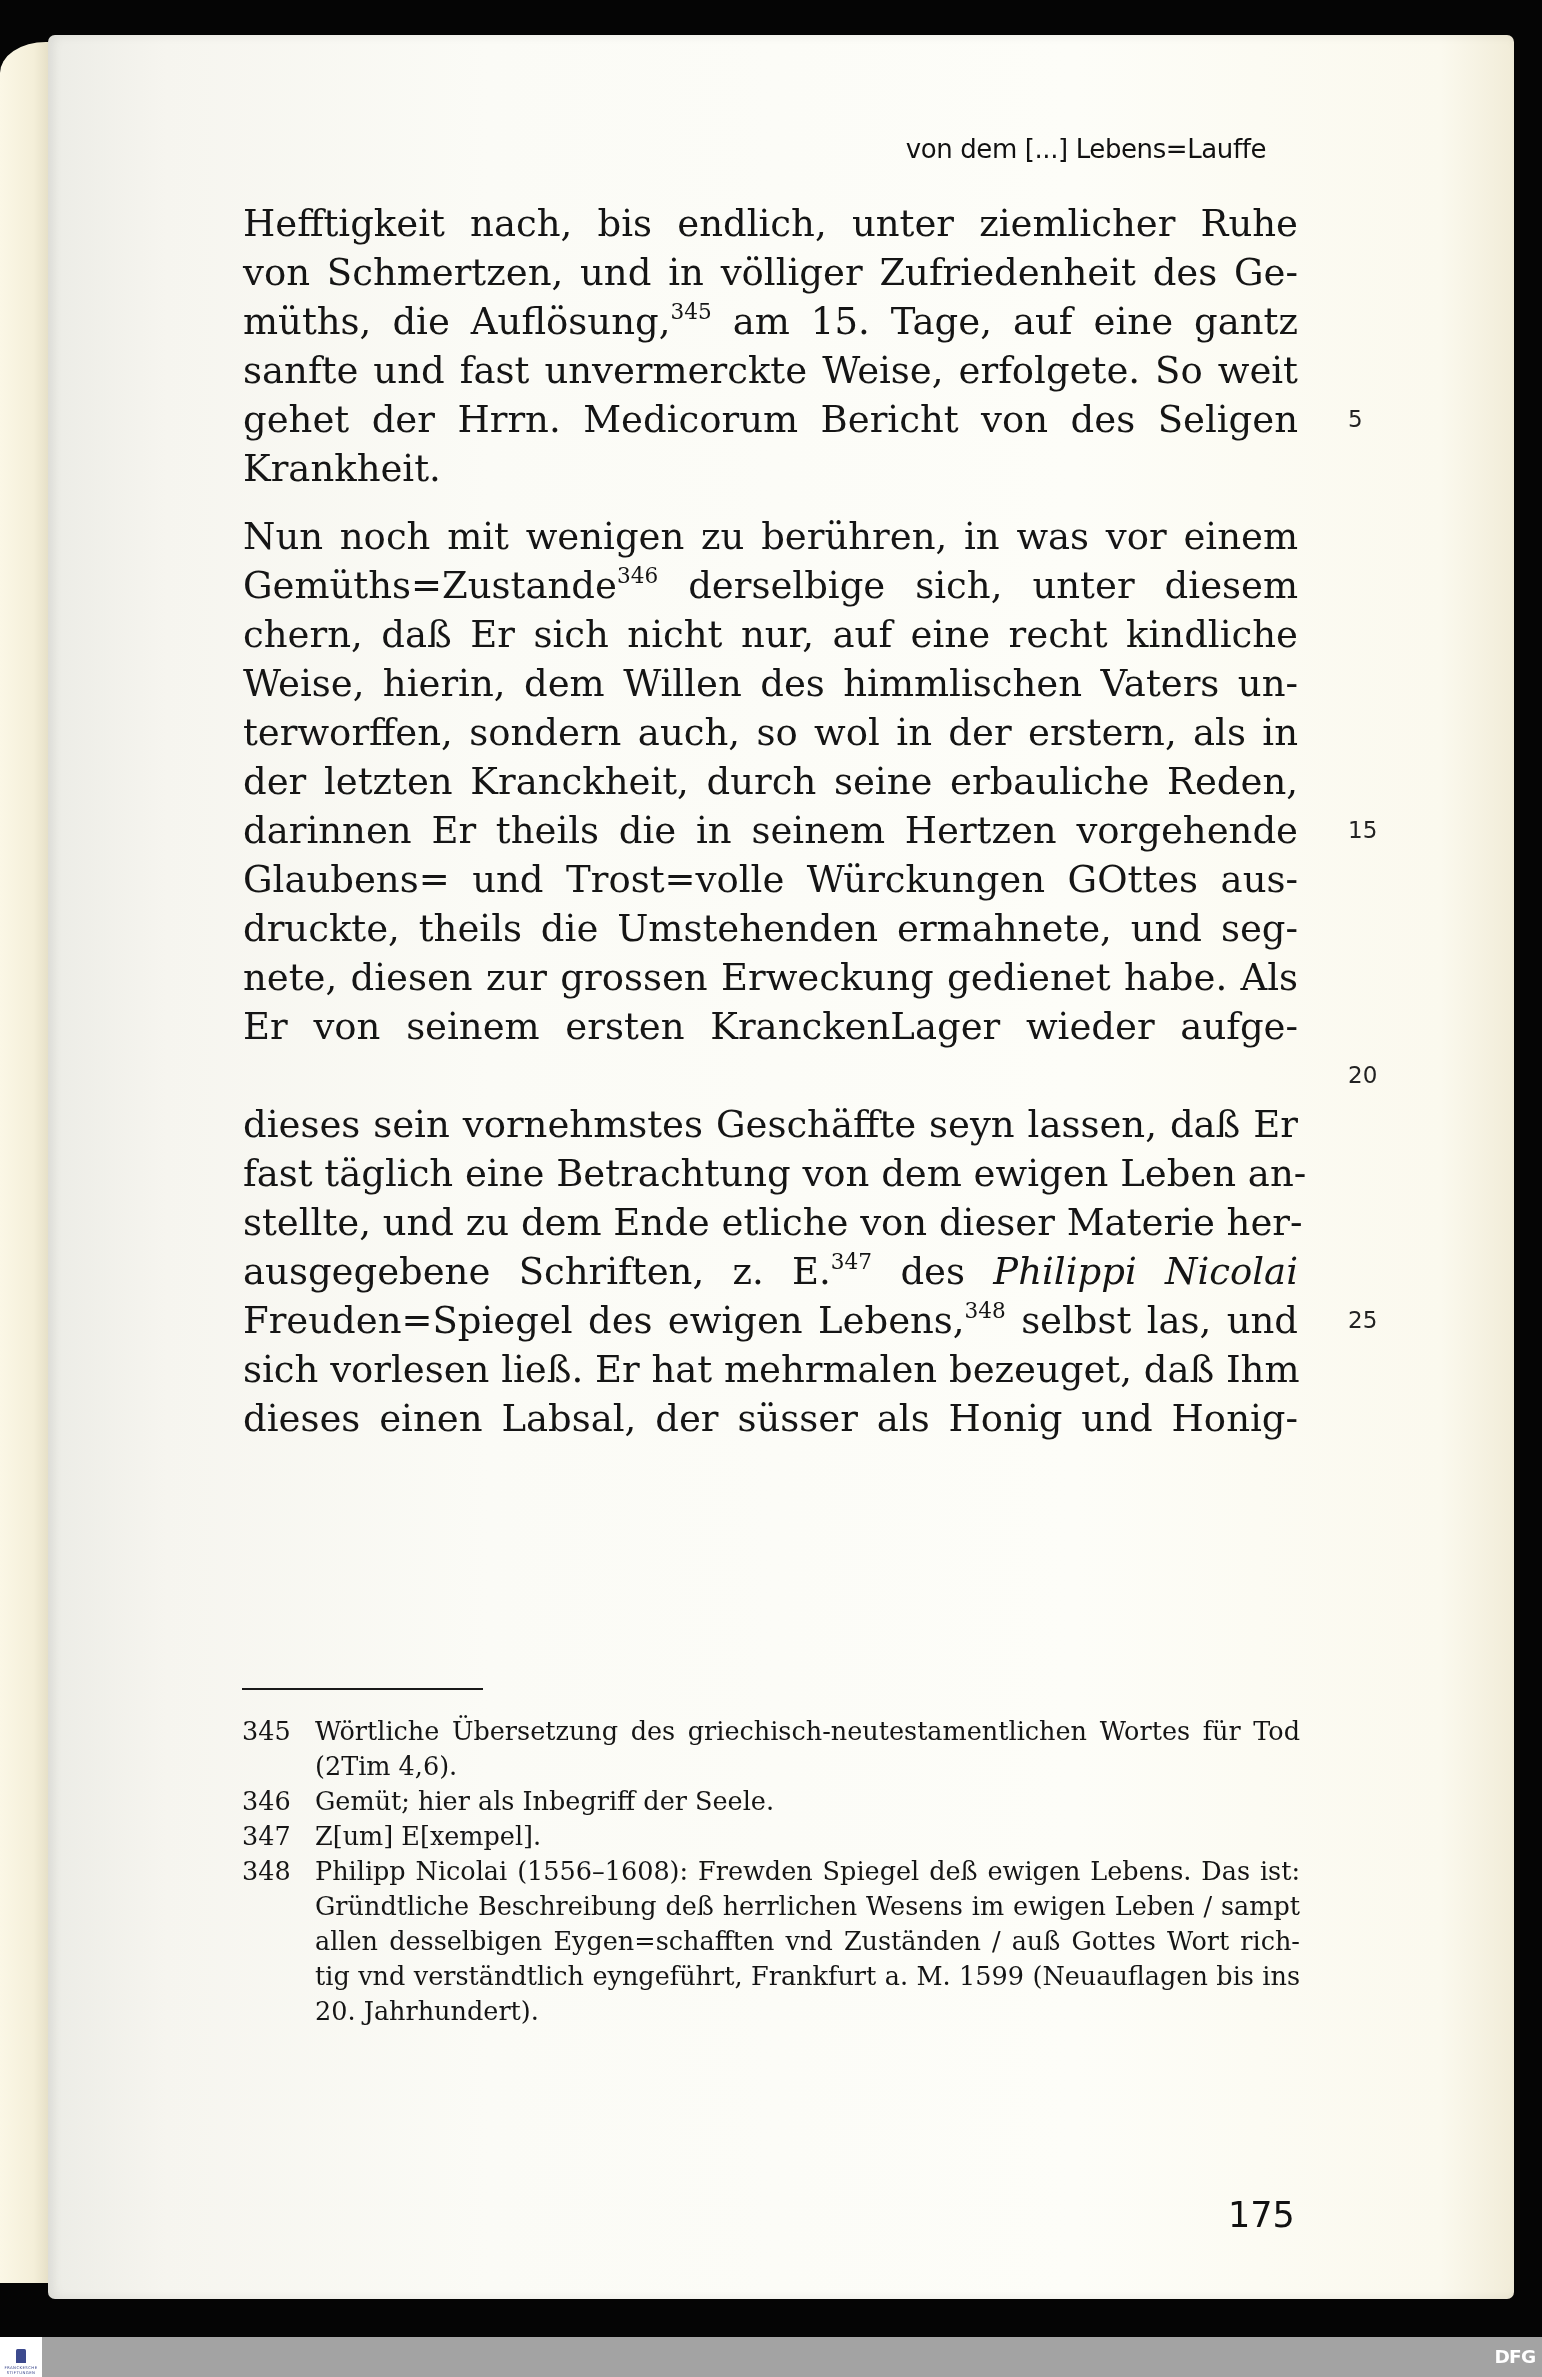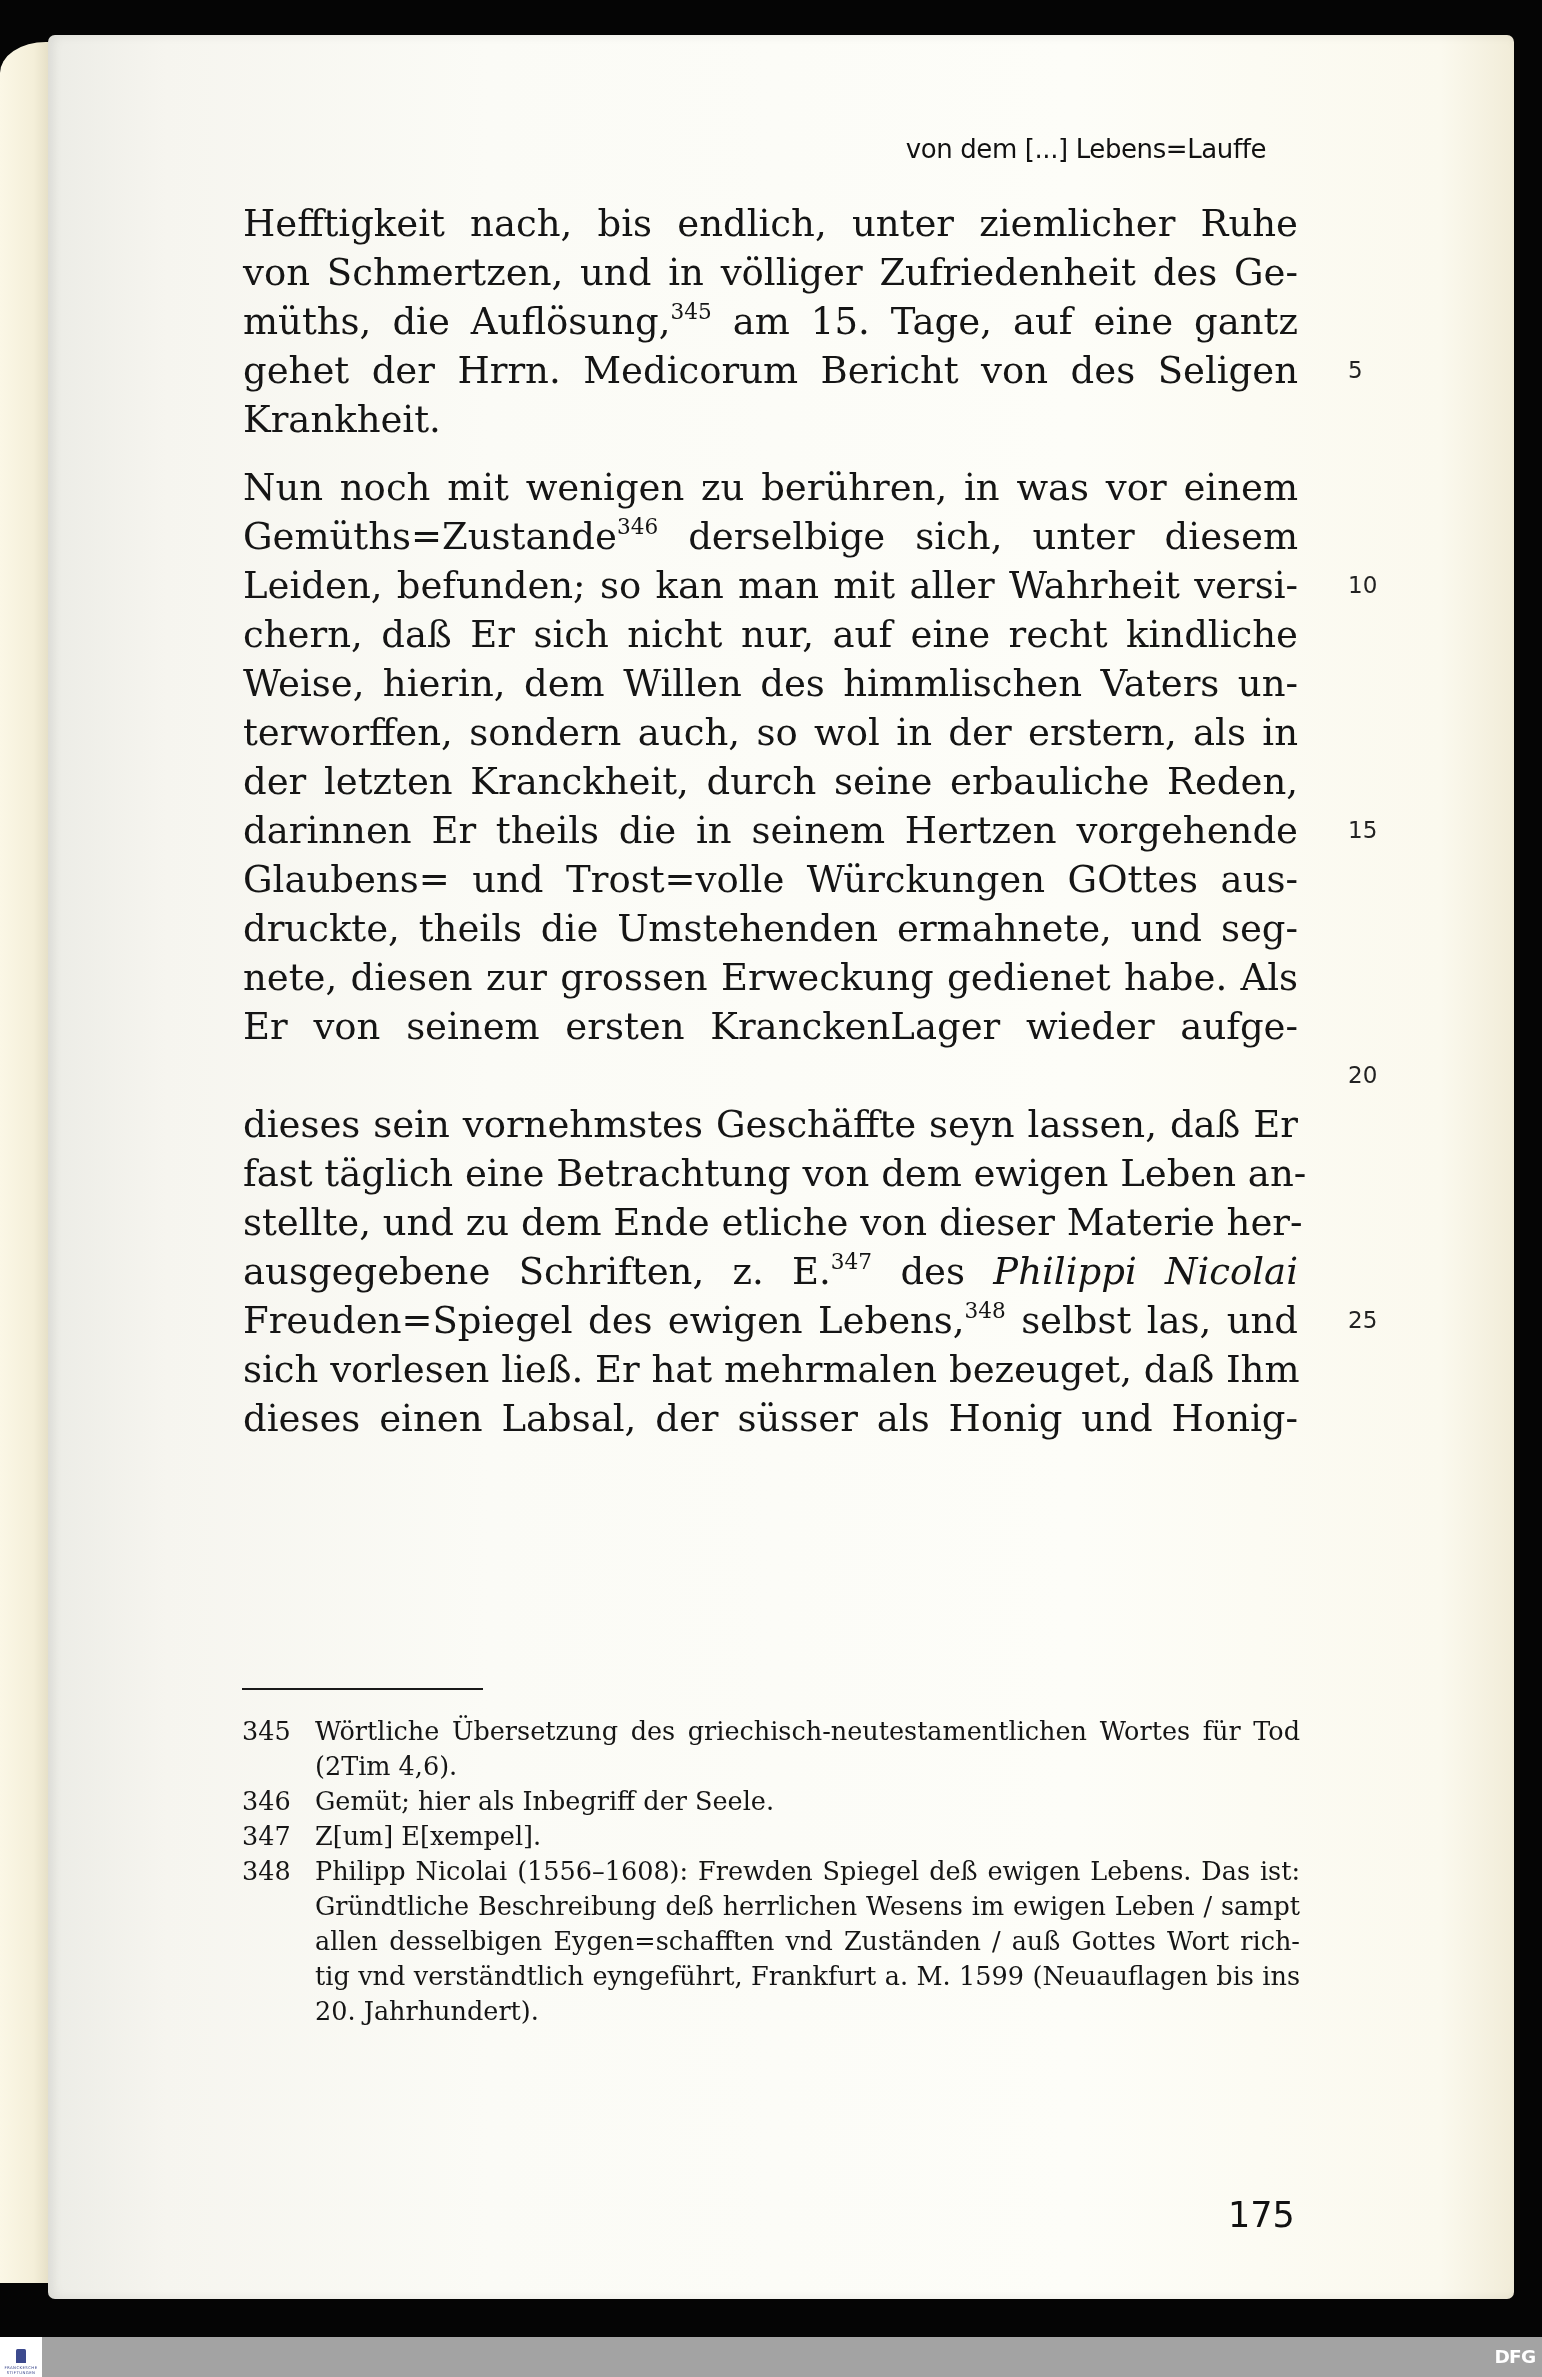--- a/index.html
+++ b/index.html
@@ -97,29 +97,29 @@
   <div class="page">
 
     <div class="running-head">von dem [...] Lebens=Lauffe</div>
 
     <div class="body-text">
 
       <div>
         <span class="line"><span>Hefftigkeit nach, bis endlich, unter ziemlicher Ruhe</span></span>
         <span class="line"><span>von Schmertzen, und in völliger Zufriedenheit des Ge-</span></span>
         <span class="line"><span>müths, die Auflösung,</span><sup>345</sup><span> am 15. Tage, auf eine gantz</span></span>
+        <span class="line"><span>sanfte und fast unvermerckte Weise, erfolgete. So weit</span></span>
         <span class="line"><span>gehet der Hrrn. Medicorum Bericht von des Seligen</span><span class="lnum">5</span></span>
         <span class="line last"><span>Krankheit.</span></span>
       </div>
       <div class="para-gap"></div>
 
       <div>
         <span class="line"><span>Nun noch mit wenigen zu berühren, in was vor einem</span></span>
         <span class="line"><span>Gemüths=Zustande</span><sup>346</sup><span> derselbige sich, unter diesem</span></span>
-        <span class="line"><span>Leiden, befunden; so kan man mit aller Wahrheit versi-</span><span class="lnum">10</span></span>
         <span class="line"><span>chern, daß Er sich nicht nur, auf eine recht kindliche</span></span>
         <span class="line"><span>Weise, hierin, dem Willen des himmlischen Vaters un-</span></span>
         <span class="line"><span>terworffen, sondern auch, so wol in der erstern, als in</span></span>
         <span class="line"><span>der letzten Kranckheit, durch seine erbauliche Reden,</span></span>
         <span class="line"><span>darinnen Er theils die in seinem Hertzen vorgehende</span><span class="lnum">15</span></span>
         <span class="line"><span>Glaubens= und Trost=volle Würckungen GOttes aus-</span></span>
         <span class="line"><span>druckte, theils die Umstehenden ermahnete, und seg-</span></span>
         <span class="line"><span>nete, diesen zur grossen Erweckung gedienet habe. Als</span></span>
         <span class="line"><span>Er von seinem ersten KranckenLager wieder aufge-</span></span>
         <span class="line"><span class="lnum">20</span></span>

